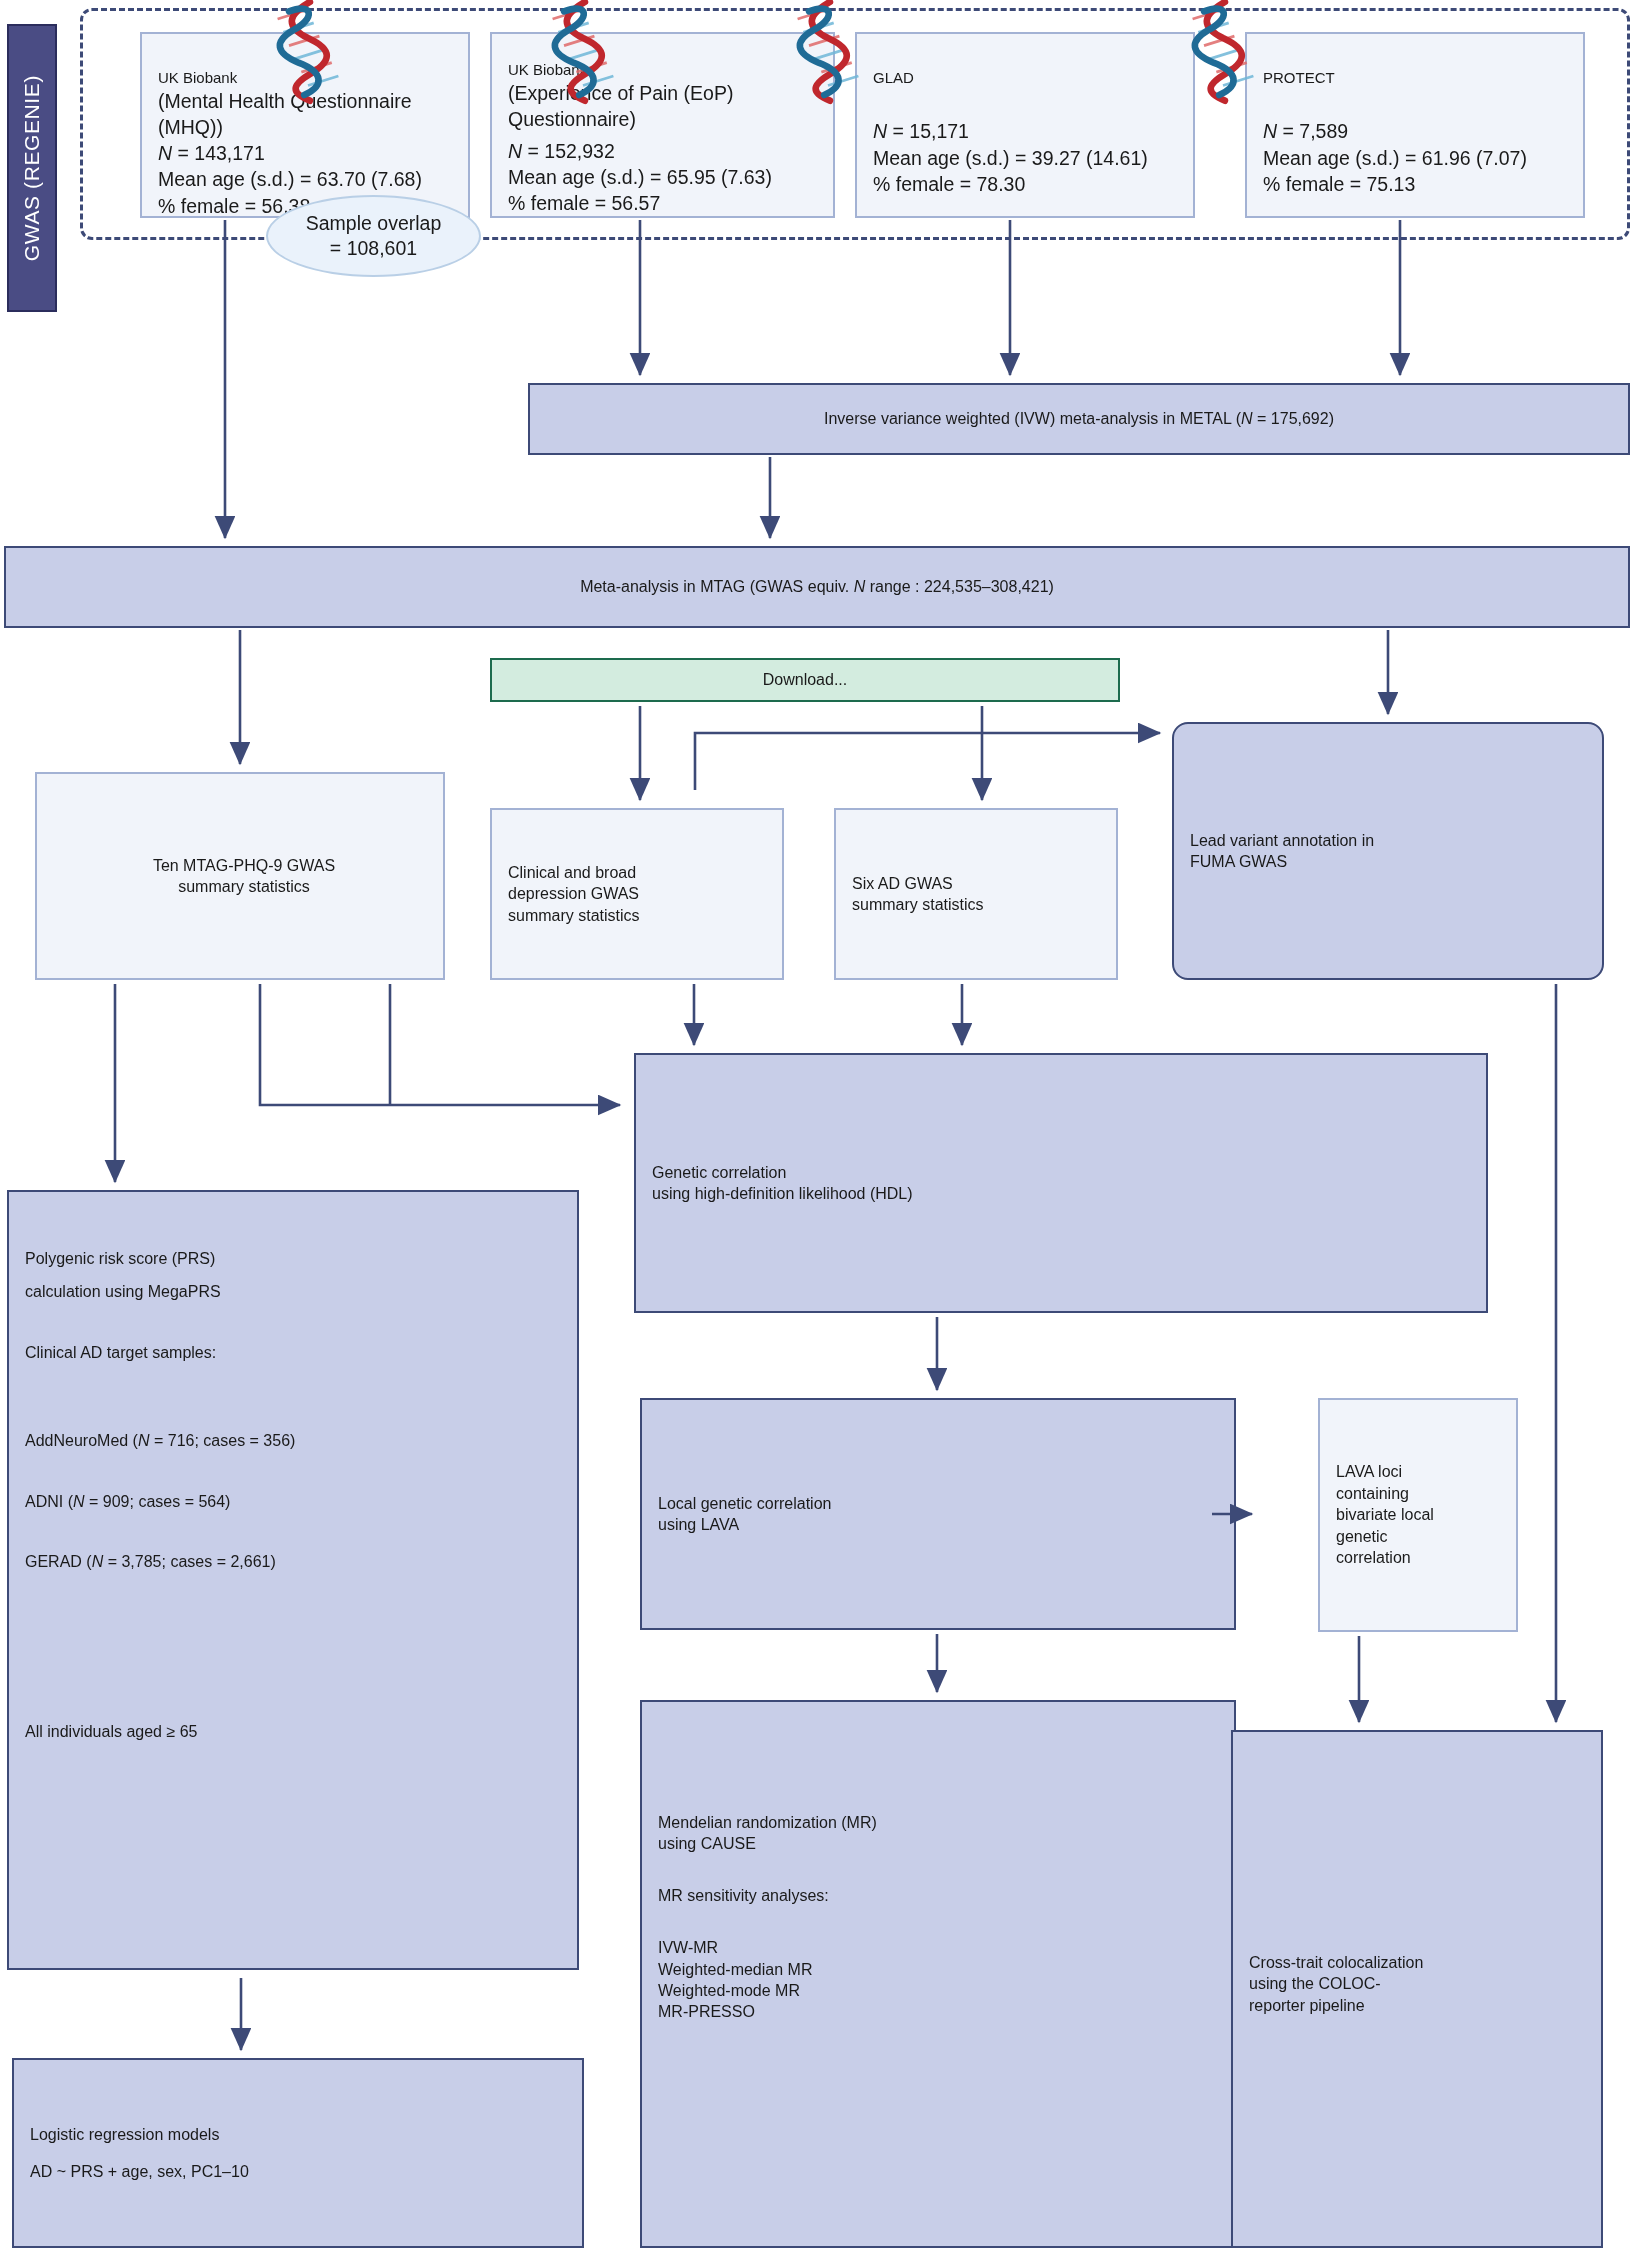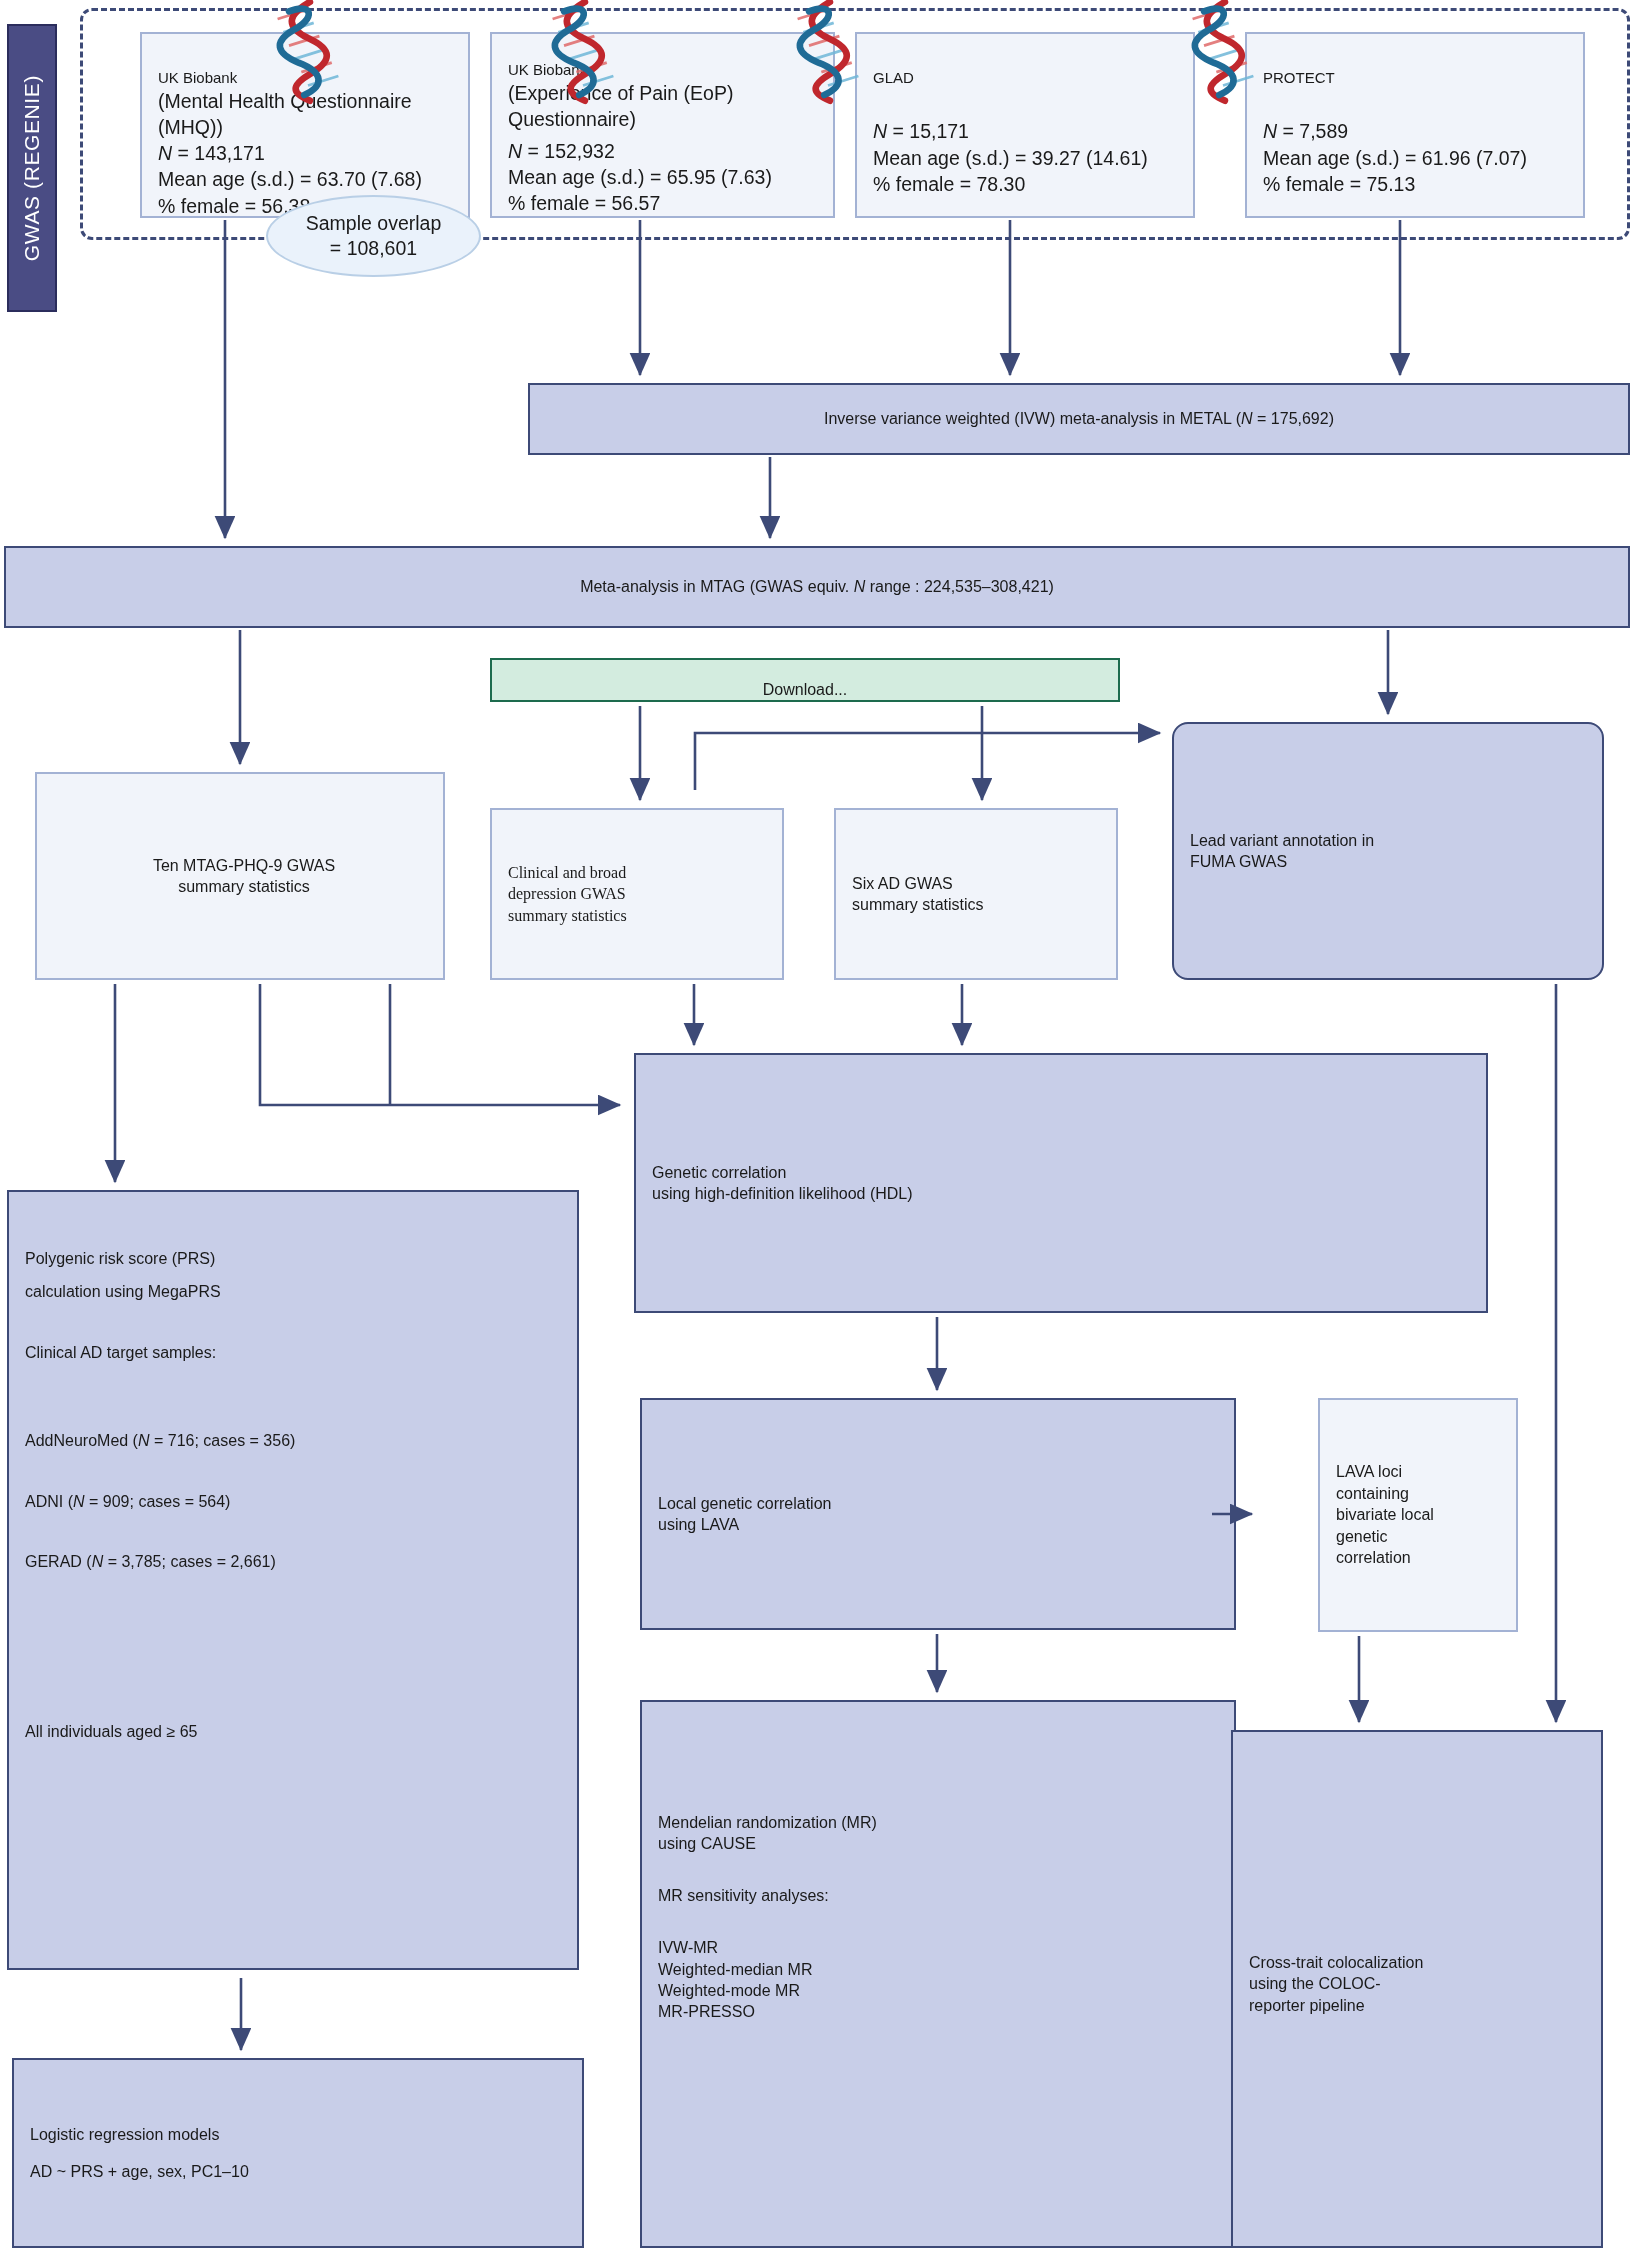--- a/index.html
+++ b/index.html
@@ -177,30 +177,30 @@
   </div>
 
   <div class="box solid center" style="left:528px;top:383px;width:1102px;height:72px;align-items:center;">
     <span class="t21 nowrapline"><span>Inverse variance weighted (IVW) meta-analysis in METAL (</span><i class="ital">N</i><span> = 175,692)</span></span>
   </div>
 
   <div class="box solid center" style="left:4px;top:546px;width:1626px;height:82px;align-items:center;">
     <span class="t21 nowrapline"><span>Meta-analysis in MTAG (GWAS equiv. </span><i class="ital">N</i><span> range : 224,535–308,421)</span></span>
   </div>
 
-  <div class="box green center" style="left:490px;top:658px;width:630px;height:44px;align-items:center;justify-content:flex-end;">
+  <div class="box green center" style="left:490px;top:658px;width:630px;height:44px;align-items:center;">
     <span class="t21">Download...</span>
   </div>
 
   <div class="box pale pad" style="left:35px;top:772px;width:410px;height:208px;align-items:center;padding-left:24px;">
     <span class="t21 blk">Ten MTAG-PHQ-9 GWAS</span>
     <span class="t21 blk">summary statistics</span>
   </div>
 
-  <div class="box pale pad" style="left:490px;top:808px;width:294px;height:172px;align-items:flex-start;font-family:Liberation Serif, serif;">
+  <div class="box pale pad" style="left:490px;top:808px;width:294px;height:172px;align-items:flex-start;">
     <span class="t21 blk">Clinical and broad</span>
     <span class="t21 blk">depression GWAS</span>
     <span class="t21 blk">summary statistics</span>
   </div>
 
   <div class="box pale pad" style="left:834px;top:808px;width:284px;height:172px;align-items:flex-start;">
     <span class="t21 blk">Six AD GWAS</span>
     <span class="t21 blk">summary statistics</span>
   </div>
 

